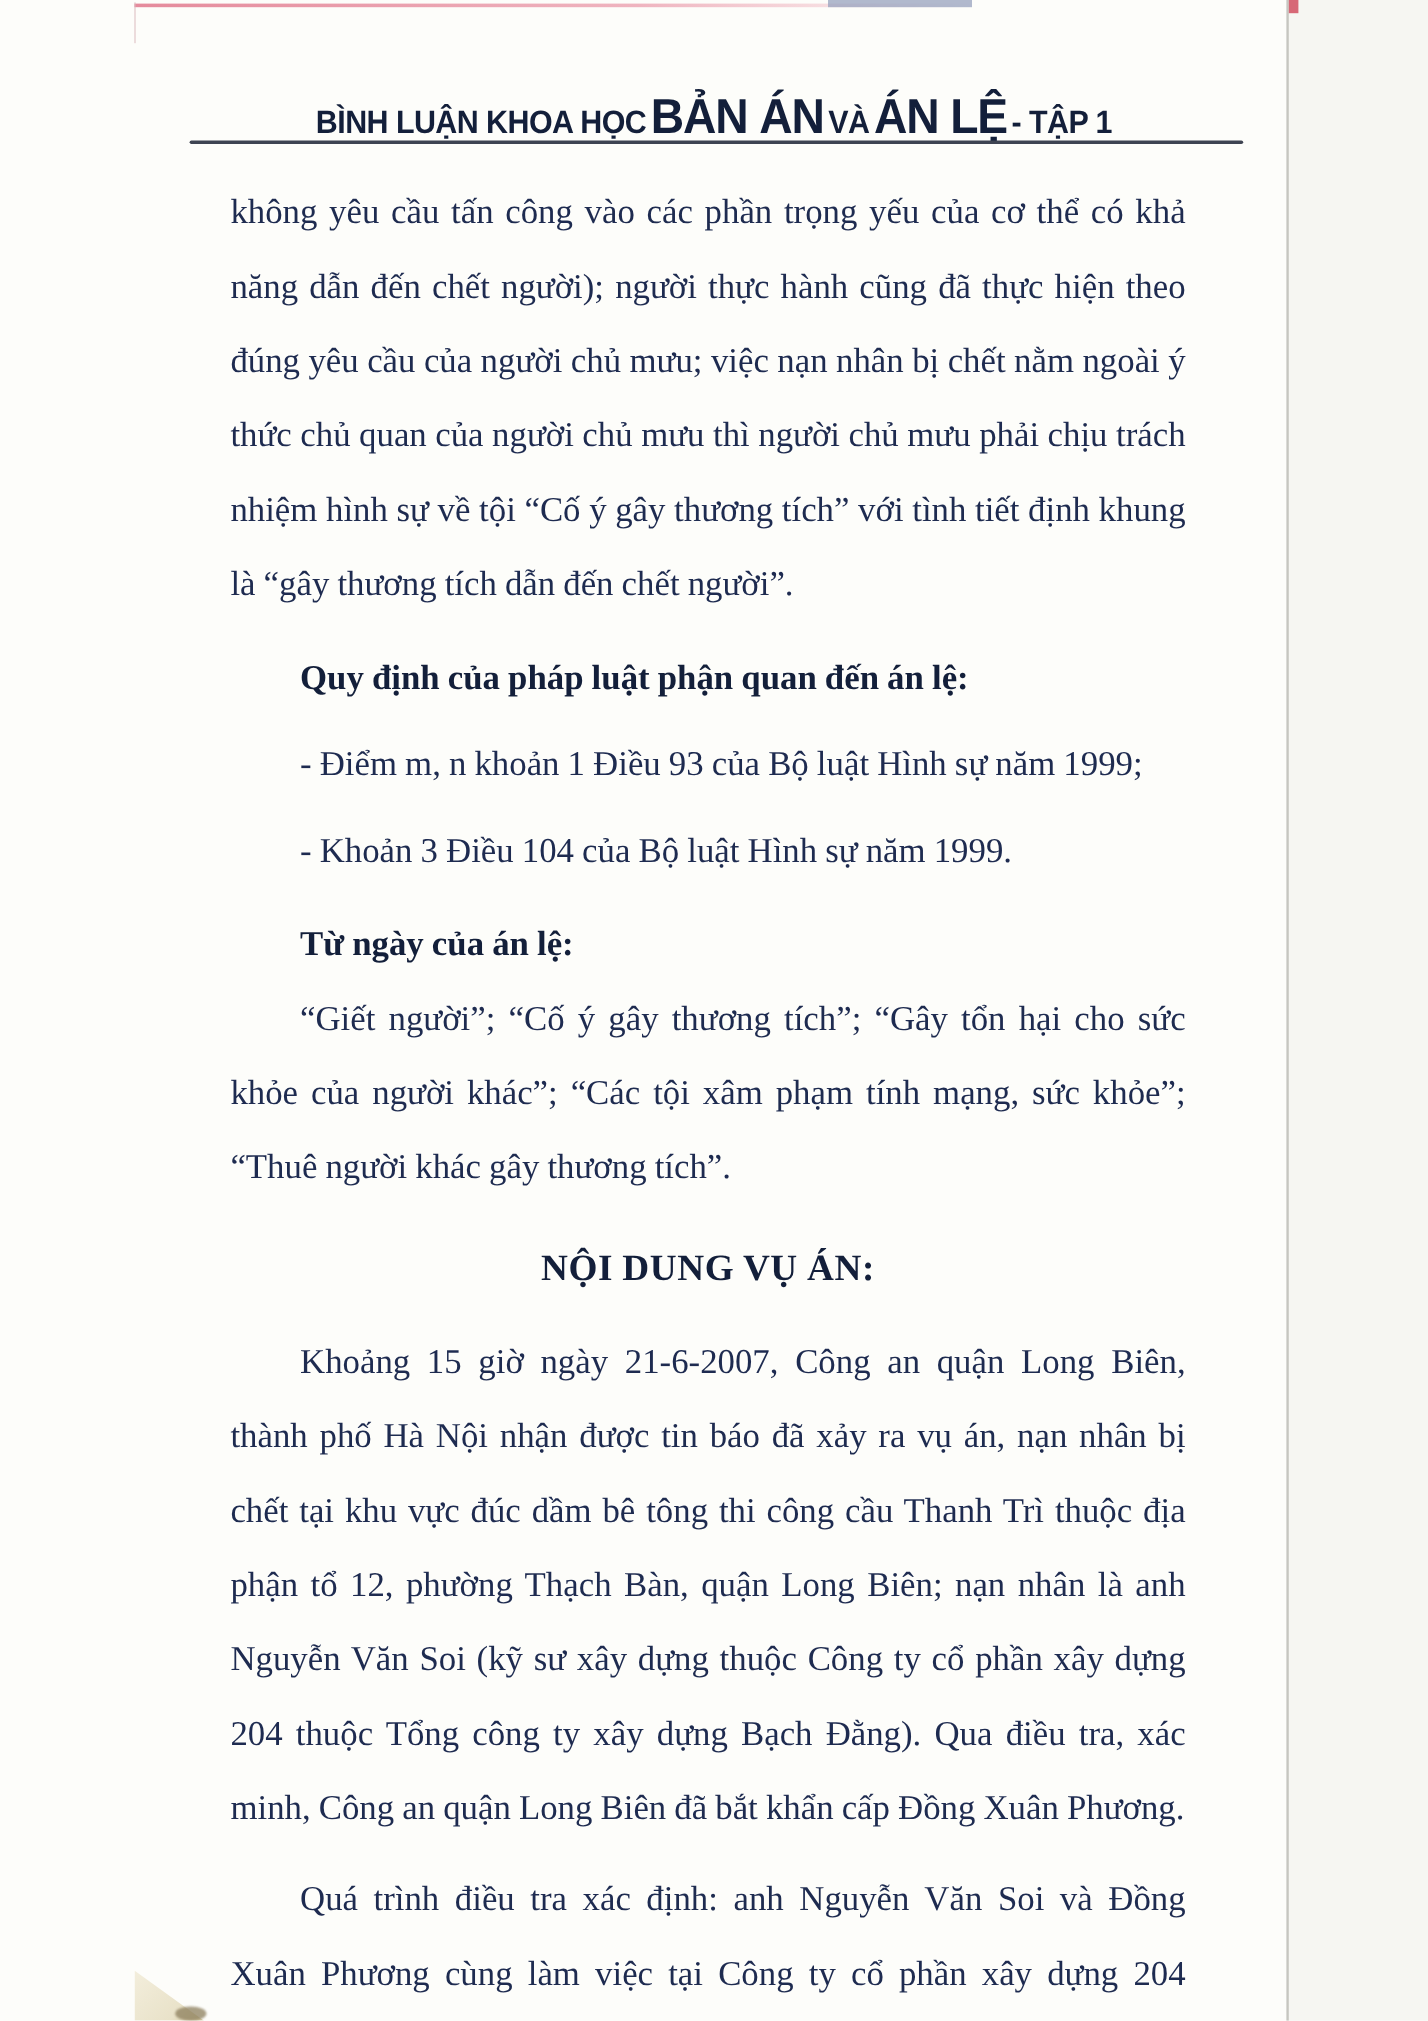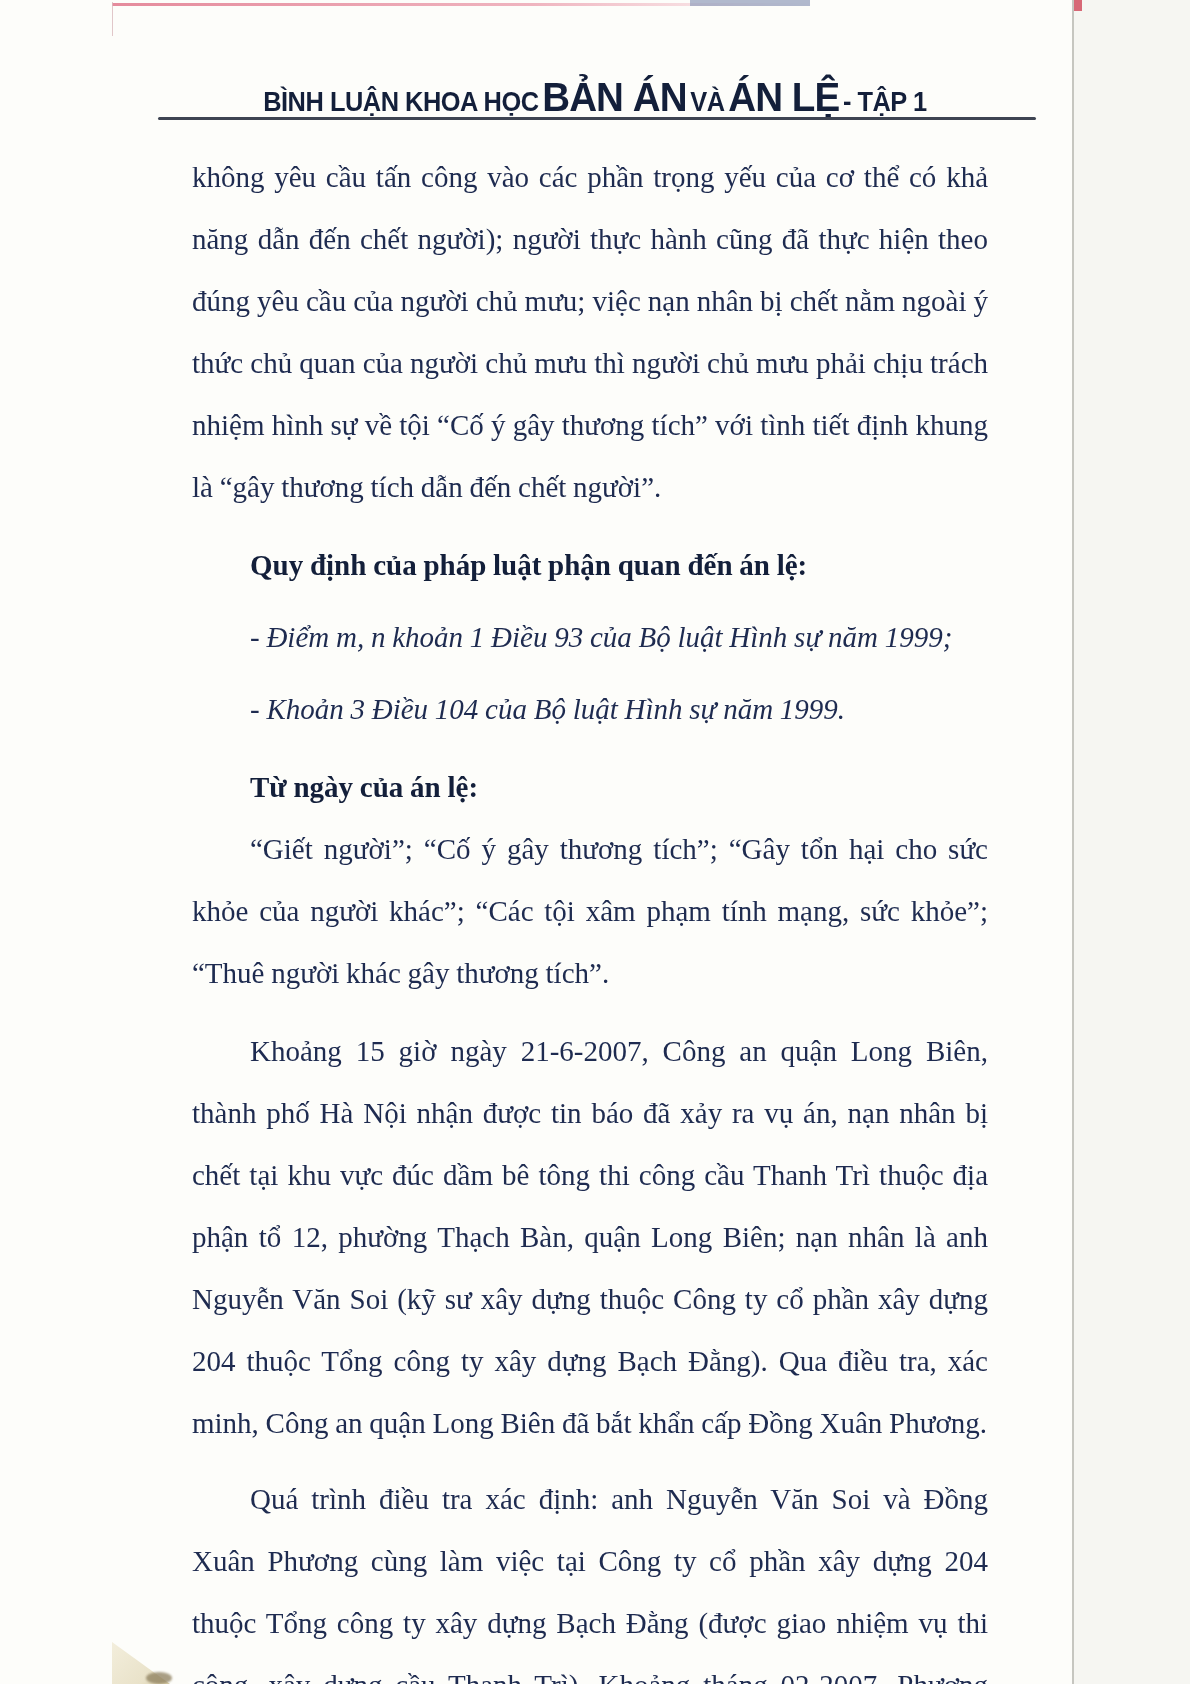--- a/index.html
+++ b/index.html
@@ -41,21 +41,21 @@
   .h-small{font-size:27px;}
   .h-big{font-size:41px;letter-spacing:-1px;}
   .header-rule{position:absolute;top:117px;left:158px;width:878px;height:3px;
     background:#3e4452;border-radius:2px;}
   
   .content{position:absolute;top:146px;left:192px;width:796px;
     font-size:29px;line-height:62px;word-spacing:-.5px;}
   .body-p{text-align:justify;}
   .indented{text-indent:58px;}
   .subheading{font-weight:bold;margin:16px 0 0 58px;color:var(--ink-dark);}
-  .list-line{margin:10px 0 0 58px;font-style:italic;}
+  .list-line{margin:10px 0 0 58px;}
   .kw{}
   .section-heading{font-size:31px;font-weight:bold;text-align:center;
     margin-top:22px;color:var(--ink-dark);letter-spacing:.5px;}
   .case-1{margin-top:16px;}
   .case-2{margin-top:14px;}
   .case-3{margin-top:24px;}
   
   .page-number{margin-top:6px;text-align:center;font-size:29px;}
   .flourish-wrap{margin-top:2px;text-align:center;}
 </style>
@@ -85,20 +85,21 @@
 <main class="content">
   <p class="body-p">không yêu cầu tấn công vào các phần trọng yếu của cơ thể có khả năng dẫn đến chết người); người thực hành cũng đã thực hiện theo đúng yêu cầu của người chủ mưu; việc nạn nhân bị chết nằm ngoài ý thức chủ quan của người chủ mưu thì người chủ mưu phải chịu trách nhiệm hình sự về tội “Cố ý gây thương tích” với tình tiết định khung là “gây thương tích dẫn đến chết người”.</p>
 
   <p class="subheading">Quy định của pháp luật phận quan đến án lệ:</p>
   <p class="list-line">- Điểm m, n khoản 1 Điều 93 của Bộ luật Hình sự năm 1999;</p>
   <p class="list-line">- Khoản 3 Điều 104 của Bộ luật Hình sự năm 1999.</p>
 
   <p class="subheading">Từ ngày của án lệ:</p>
   <p class="body-p indented kw">“Giết người”; “Cố ý gây thương tích”; “Gây tổn hại cho sức khỏe của người khác”; “Các tội xâm phạm tính mạng, sức khỏe”; “Thuê người khác gây thương tích”.</p>
 
+  <h2 class="section-heading">NỘI DUNG VỤ ÁN:</h2>
 
   <p class="body-p indented case-1">Khoảng 15 giờ ngày 21-6-2007, Công an quận Long Biên, thành phố Hà Nội nhận được tin báo đã xảy ra vụ án, nạn nhân bị chết tại khu vực đúc dầm bê tông thi công cầu Thanh Trì thuộc địa phận tổ 12, phường Thạch Bàn, quận Long Biên; nạn nhân là anh Nguyễn Văn Soi (kỹ sư xây dựng thuộc Công ty cổ phần xây dựng 204 thuộc Tổng công ty xây dựng Bạch Đằng). Qua điều tra, xác minh, Công an quận Long Biên đã bắt khẩn cấp Đồng Xuân Phương.</p>
   <p class="body-p indented case-2">Quá trình điều tra xác định: anh Nguyễn Văn Soi và Đồng Xuân Phương cùng làm việc tại Công ty cổ phần xây dựng 204 thuộc Tổng công ty xây dựng Bạch Đằng (được giao nhiệm vụ thi công, xây dựng cầu Thanh Trì). Khoảng tháng 02-2007, Phương uống rượu say trong giờ làm việc, bị anh Soi dùng điện thoại di động chụp ảnh, báo cáo lãnh đạo nên Phương có ý định trả thù anh Soi.</p>
   <p class="indented case-3">Ngày 14-6-2007, Đồng Xuân Phương gọi điện thoại cho bạn là</p>
 
   <div class="page-number">8</div>
 
   <div class="flourish-wrap">
     <svg width="192" height="58" viewBox="0 0 240 72" aria-hidden="true">
       <g stroke="#64749b" fill="none" stroke-width="2.3" stroke-linecap="round">

